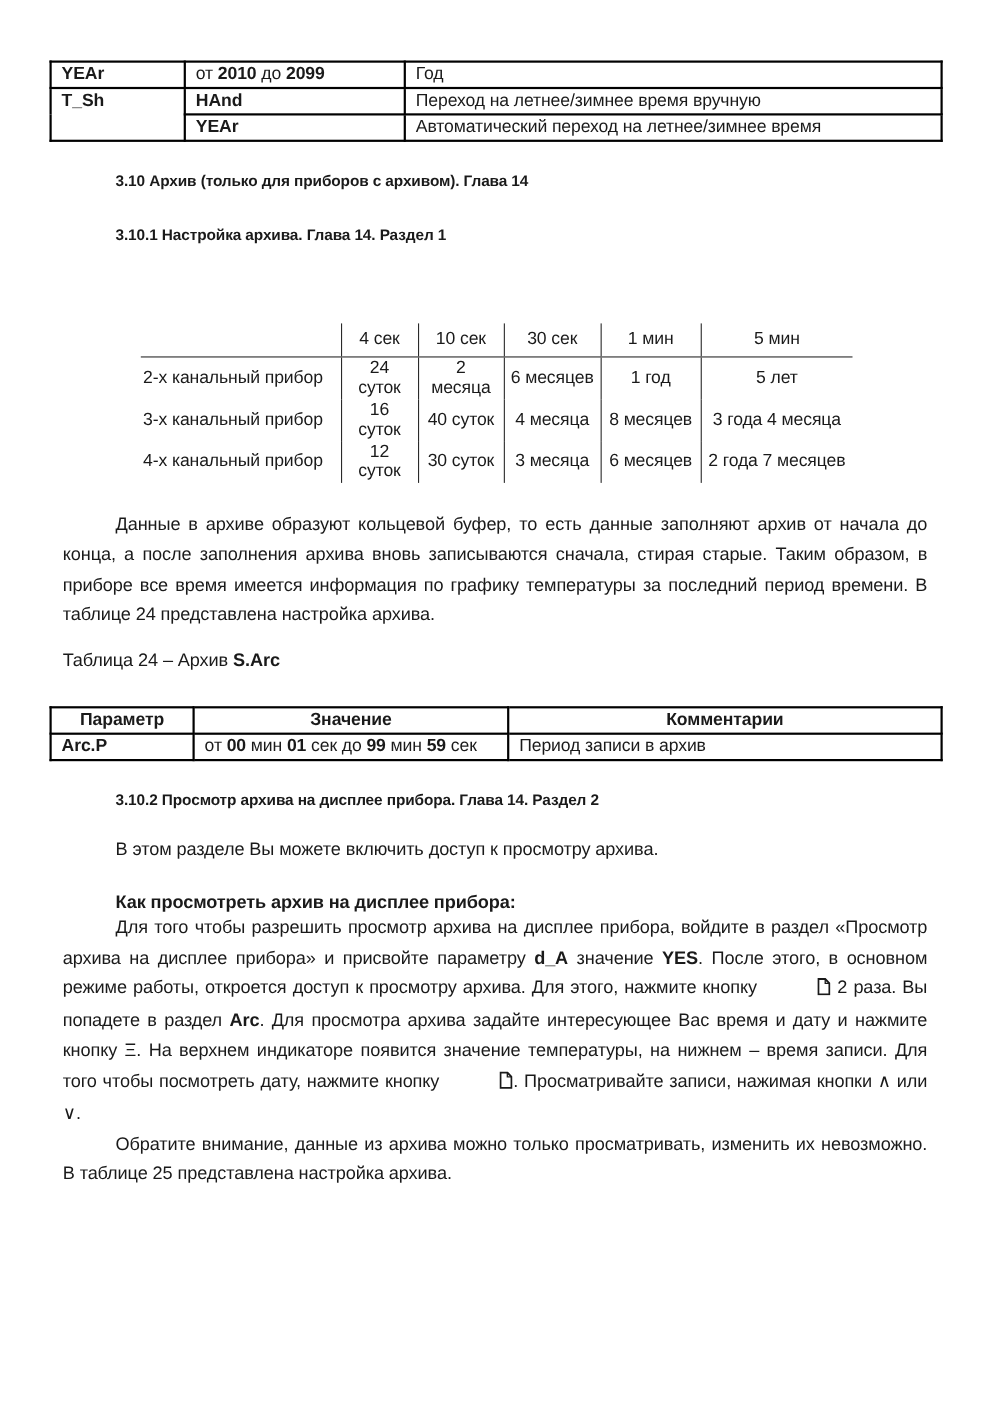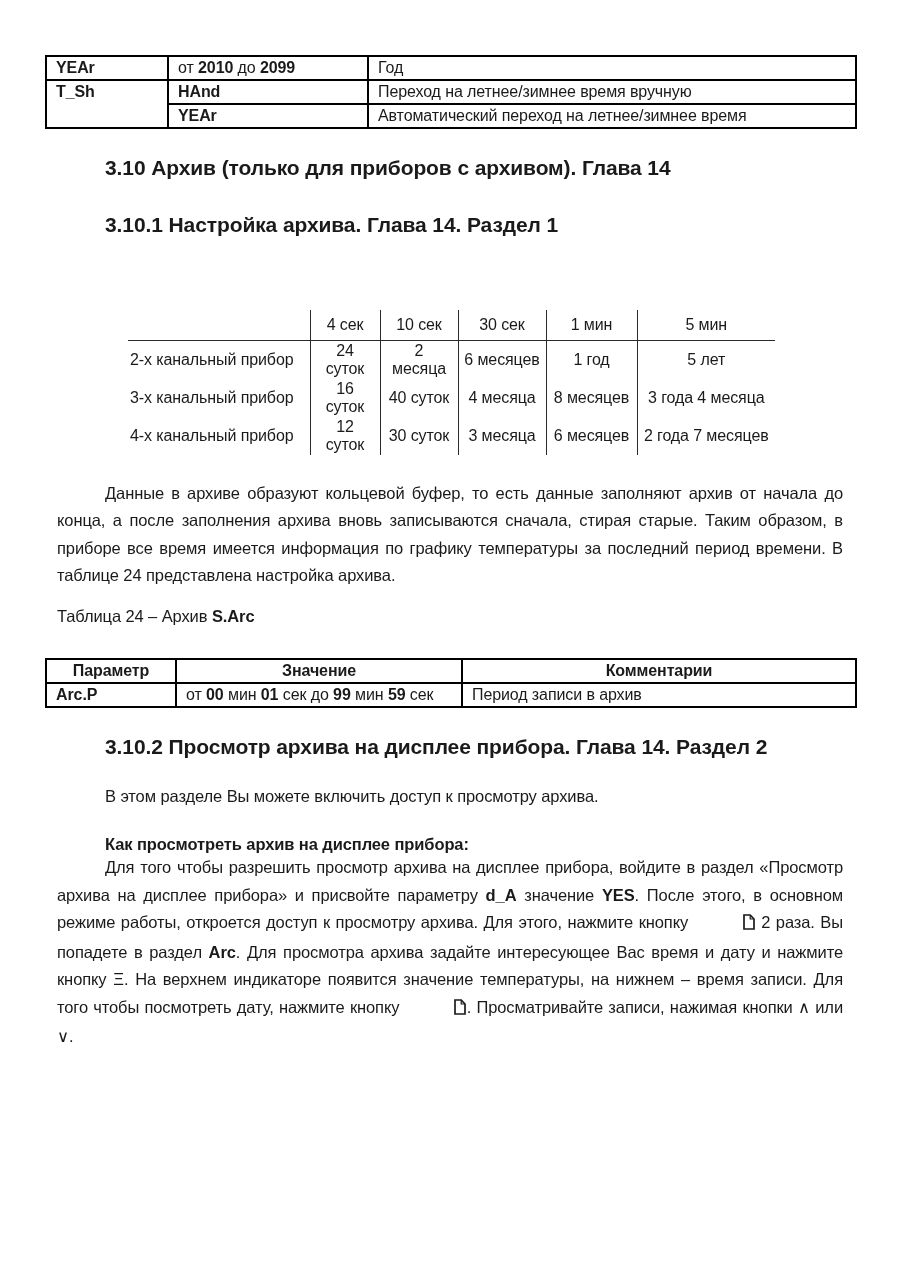--- a/index.html
+++ b/index.html
@@ -17,21 +17,21 @@
     margin: 0 12px;
     font-size: 16.5px;
     line-height: 27.5px;
     text-align: justify;
     text-indent: 48px;
     letter-spacing: -0.1px;
   }
   .heading {
     margin: 0 12px;
     padding-left: 48px;
-    font-size: 21px;
+    font-size: 14px;
     font-weight: bold;
     letter-spacing: -0.1px;
   }
   .caption { margin: 0 12px; font-size: 16.5px; letter-spacing: -0.1px; }
 
   
   table.btbl {
     border-collapse: collapse;
     width: 810px;
     font-size: 16px;
@@ -197,16 +197,17 @@
   <h4 class="heading" style="font-size:16.5px;">Как просмотреть архив на дисплее прибора:</h4>
 
   <p class="body-text"><span>Для того чтобы разрешить просмотр архива на дисплее прибора, войдите в раздел «Просмотр архива на дисплее прибора» и присвойте параметру </span><span class="bold">d_A</span><span> значение </span><span class="bold">YES</span><span>. После этого, в основном режиме работы, откроется доступ к просмотру архива. Для этого, нажмите кнопку </span><span class="inline-icon"><svg width="12" height="16" viewBox="0 0 12 16">
           <path d="M1 1 h6.2 l3.8 4 v10 h-10 z" fill="none" stroke="#1a1a1a" stroke-width="1.7"></path>
           <path d="M7.2 1 v4 h3.8" fill="none" stroke="#1a1a1a" stroke-width="1.2"></path>
         </svg></span><span> 2 раза. Вы попадете в раздел </span><span class="bold">Arc</span><span>. Для просмотра архива задайте интересующее Вас время и дату и нажмите кнопку </span><span class="glyph">Ξ</span><span>. На верхнем индикаторе появится значение температуры, на нижнем – время записи. Для того чтобы посмотреть дату, нажмите кнопку </span><span class="inline-icon"><svg width="12" height="16" viewBox="0 0 12 16">
           <path d="M1 1 h6.2 l3.8 4 v10 h-10 z" fill="none" stroke="#1a1a1a" stroke-width="1.7"></path>
           <path d="M7.2 1 v4 h3.8" fill="none" stroke="#1a1a1a" stroke-width="1.2"></path>
         </svg></span><span>. Просматривайте записи, нажимая кнопки </span><span class="glyph">∧</span><span> или </span><span class="glyph">∨</span><span>.</span></p>
 
+  <p class="body-text">Обратите внимание, данные из архива можно только просматривать, изменить их невозможно. В таблице 25 представлена настройка архива.</p>
 
   <div class="page-number">27</div>
 
 </div>
 
 </body></html>

